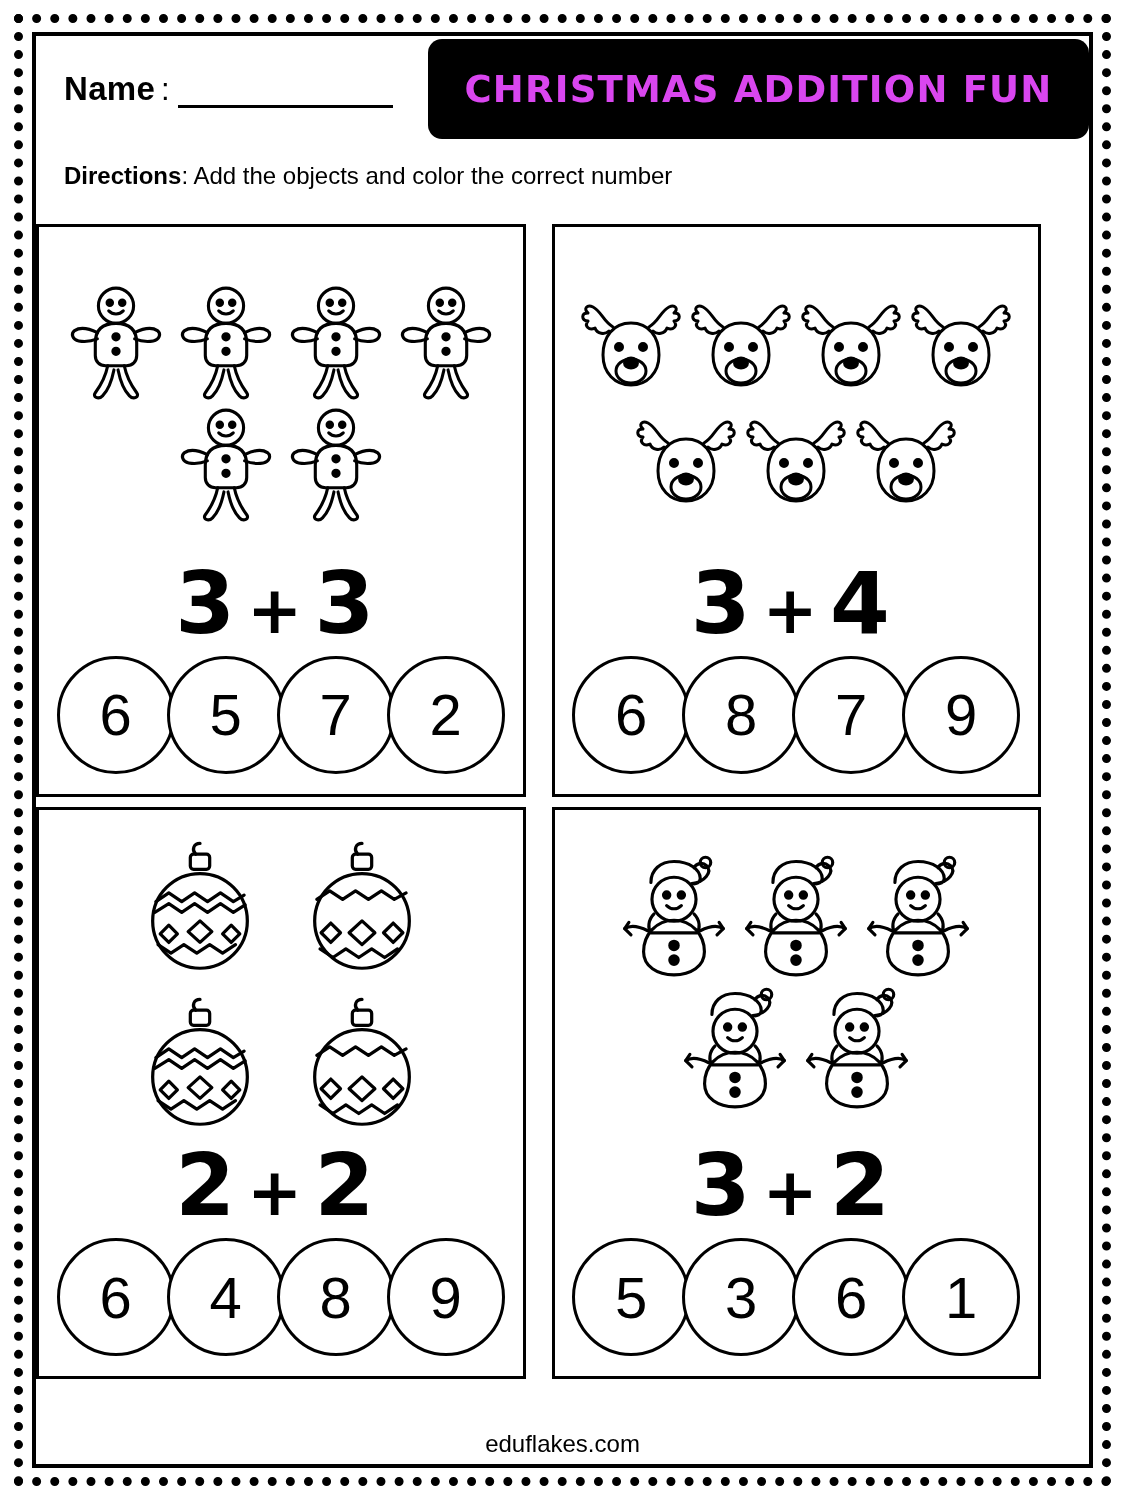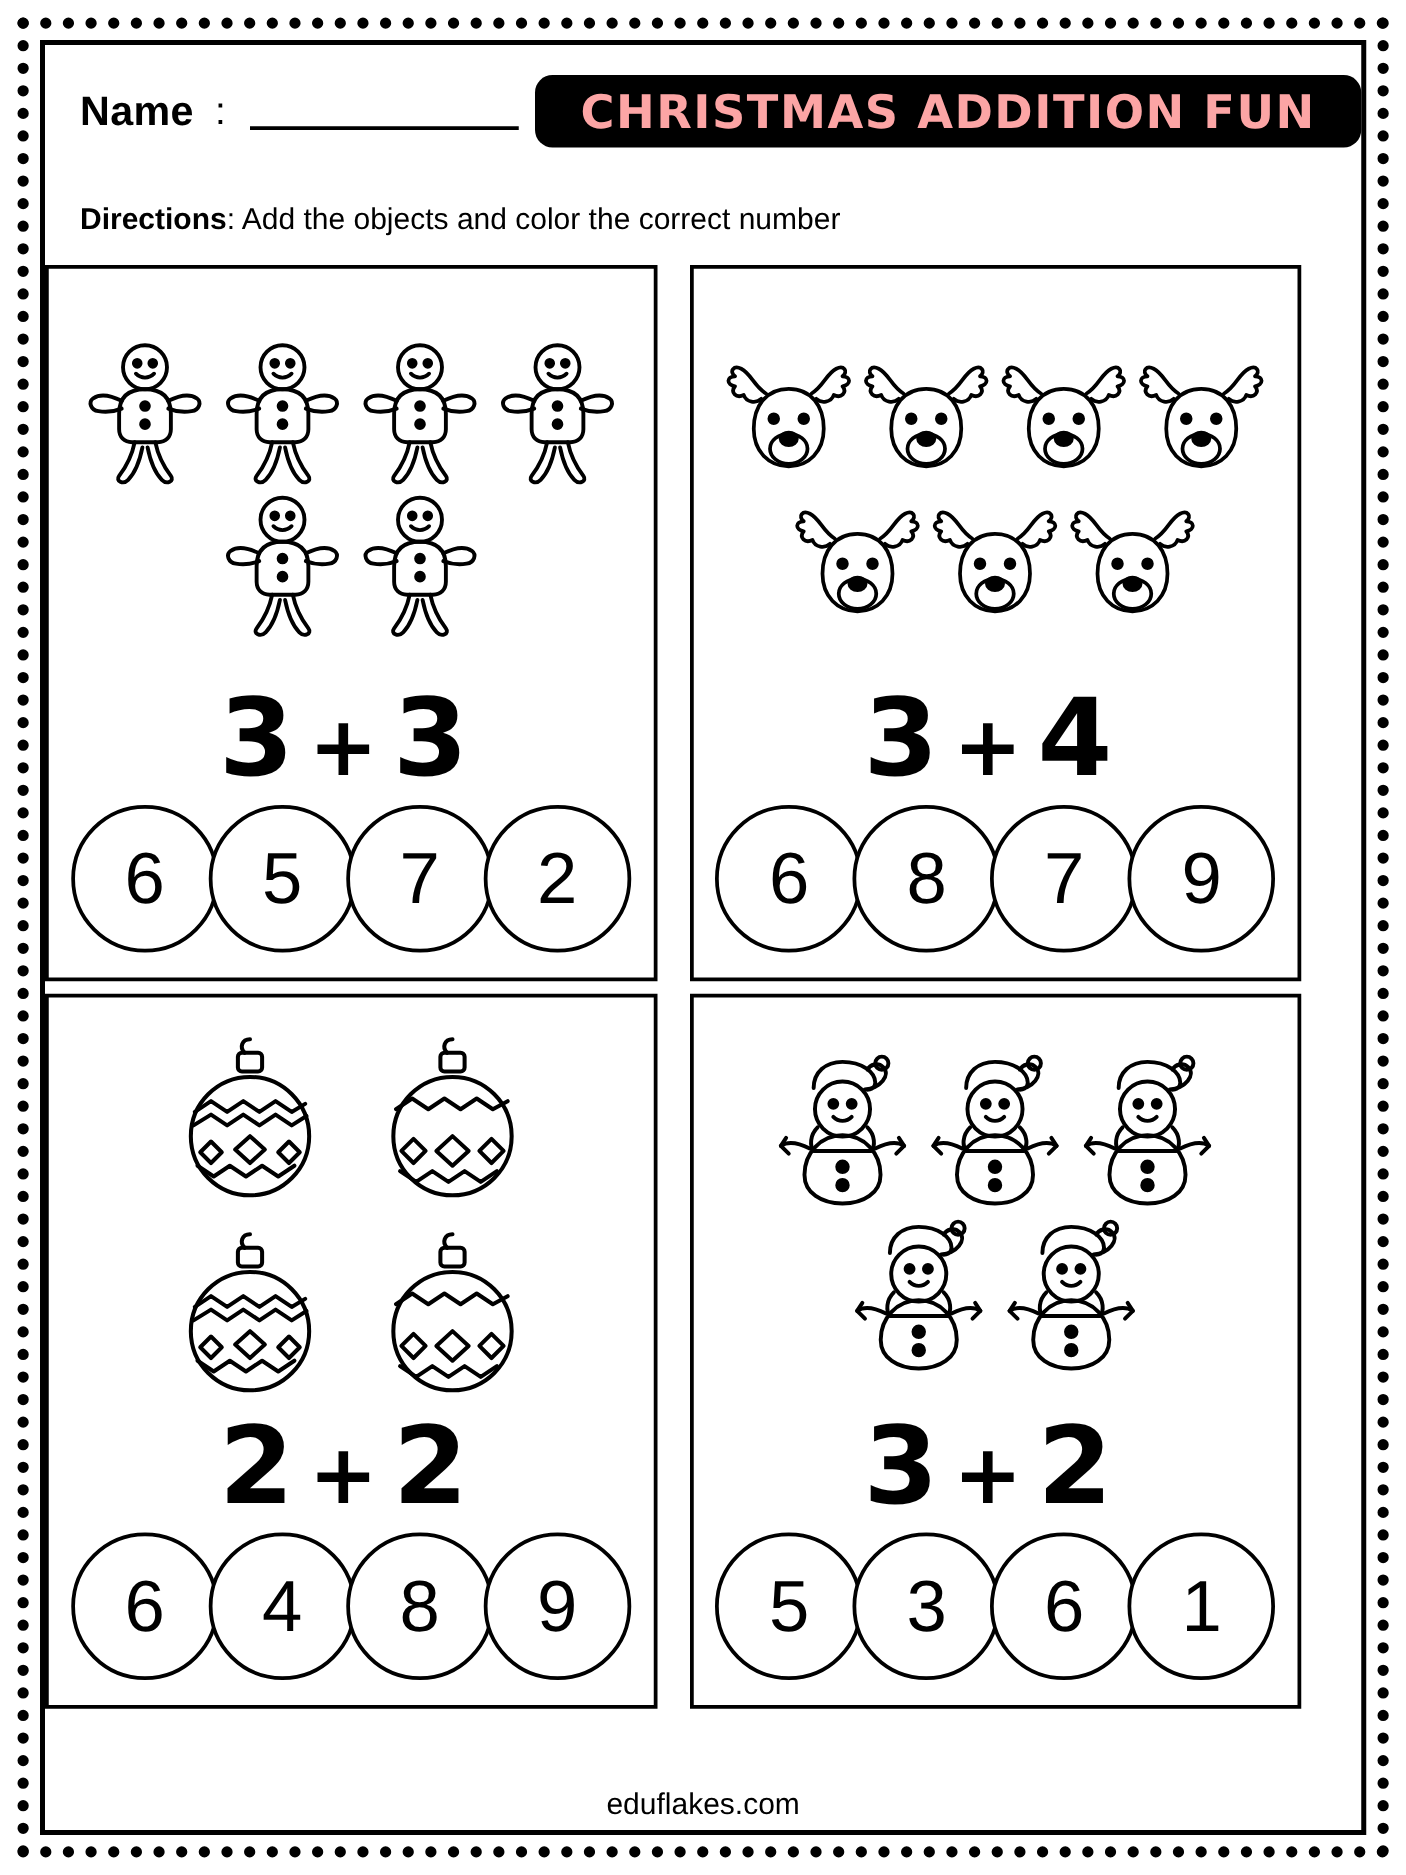--- a/index.html
+++ b/index.html
@@ -53,67 +53,66 @@
 
   
   .header-row {
     display: flex;
     align-items: center;
     height: 78px;
     margin-top: 14px;
   }
   .name-block {
     display: flex;
-    align-items: center;
+    align-items: flex-end;
     padding-left: 28px;
     width: 392px;
     box-sizing: border-box;
-    gap: 11px;
   }
   .name-label {
     font-size: 33px;
     font-weight: bold;
     letter-spacing: .3px;
   }
   .name-colon {
     font-size: 31px;
     margin: 0 8px 0 6px;
   }
   .name-line {
     display: inline-block;
     width: 215px;
     border-bottom: 3px solid #000;
     height: 26px;
   }
   .title-pill {
     flex: 1;
     background: #000;
-    color: #fca5a5;
+    color: #d946ef;
     border-radius: 14px;
-    height: 58px;
+    height: 100px;
     display: flex;
     align-items: center;
     justify-content: center;
     font-family: "DejaVu Sans", sans-serif;
     font-size: 37px;
     font-weight: bold;
     letter-spacing: 1.2px;
     text-transform: uppercase;
   }
 
   
   .directions {
     margin: 34px 0 0 28px;
     font-size: 24px;
   }
   .directions b { font-weight: bold; }
 
   
   .grid {
-    margin-top: 22px;
+    margin-top: 34px;
     display: grid;
     grid-template-columns: 1fr 1fr;
     grid-template-rows: 1fr 1fr;
     gap: 10px 26px;
     width: 1005px;
     height: 1155px;
     box-sizing: border-box;
   }
   .card {
     border: 3px solid #000;

